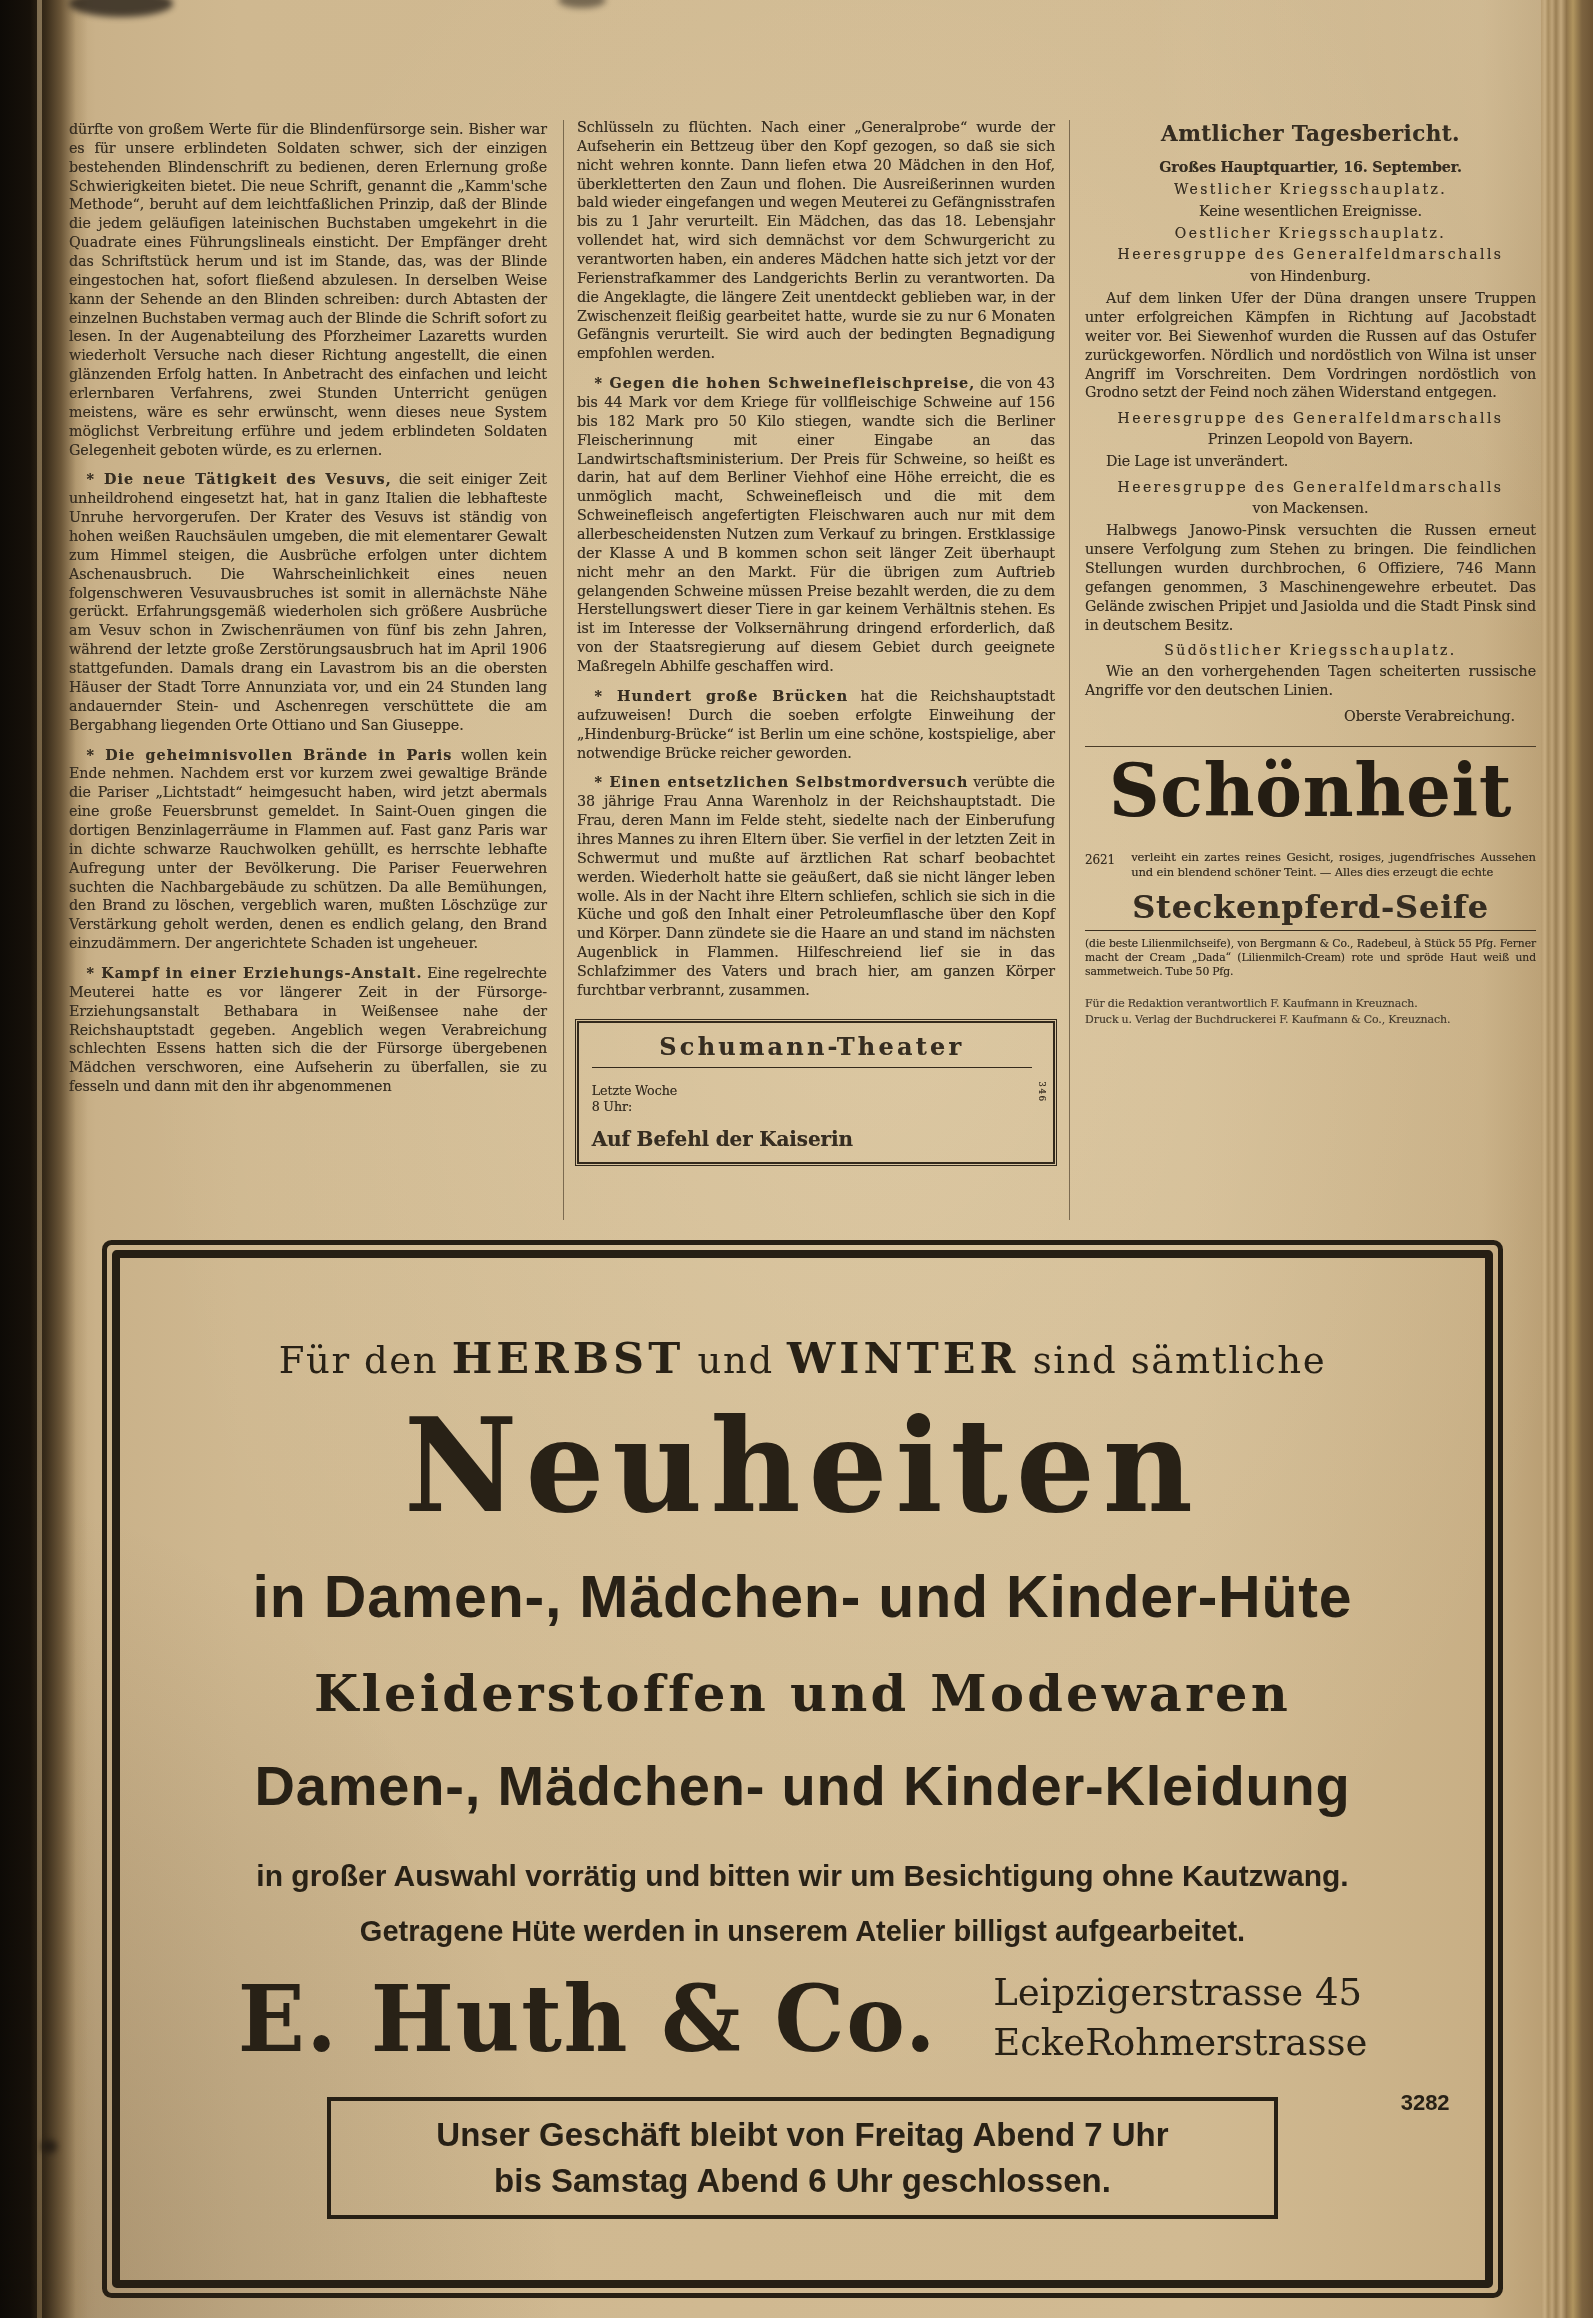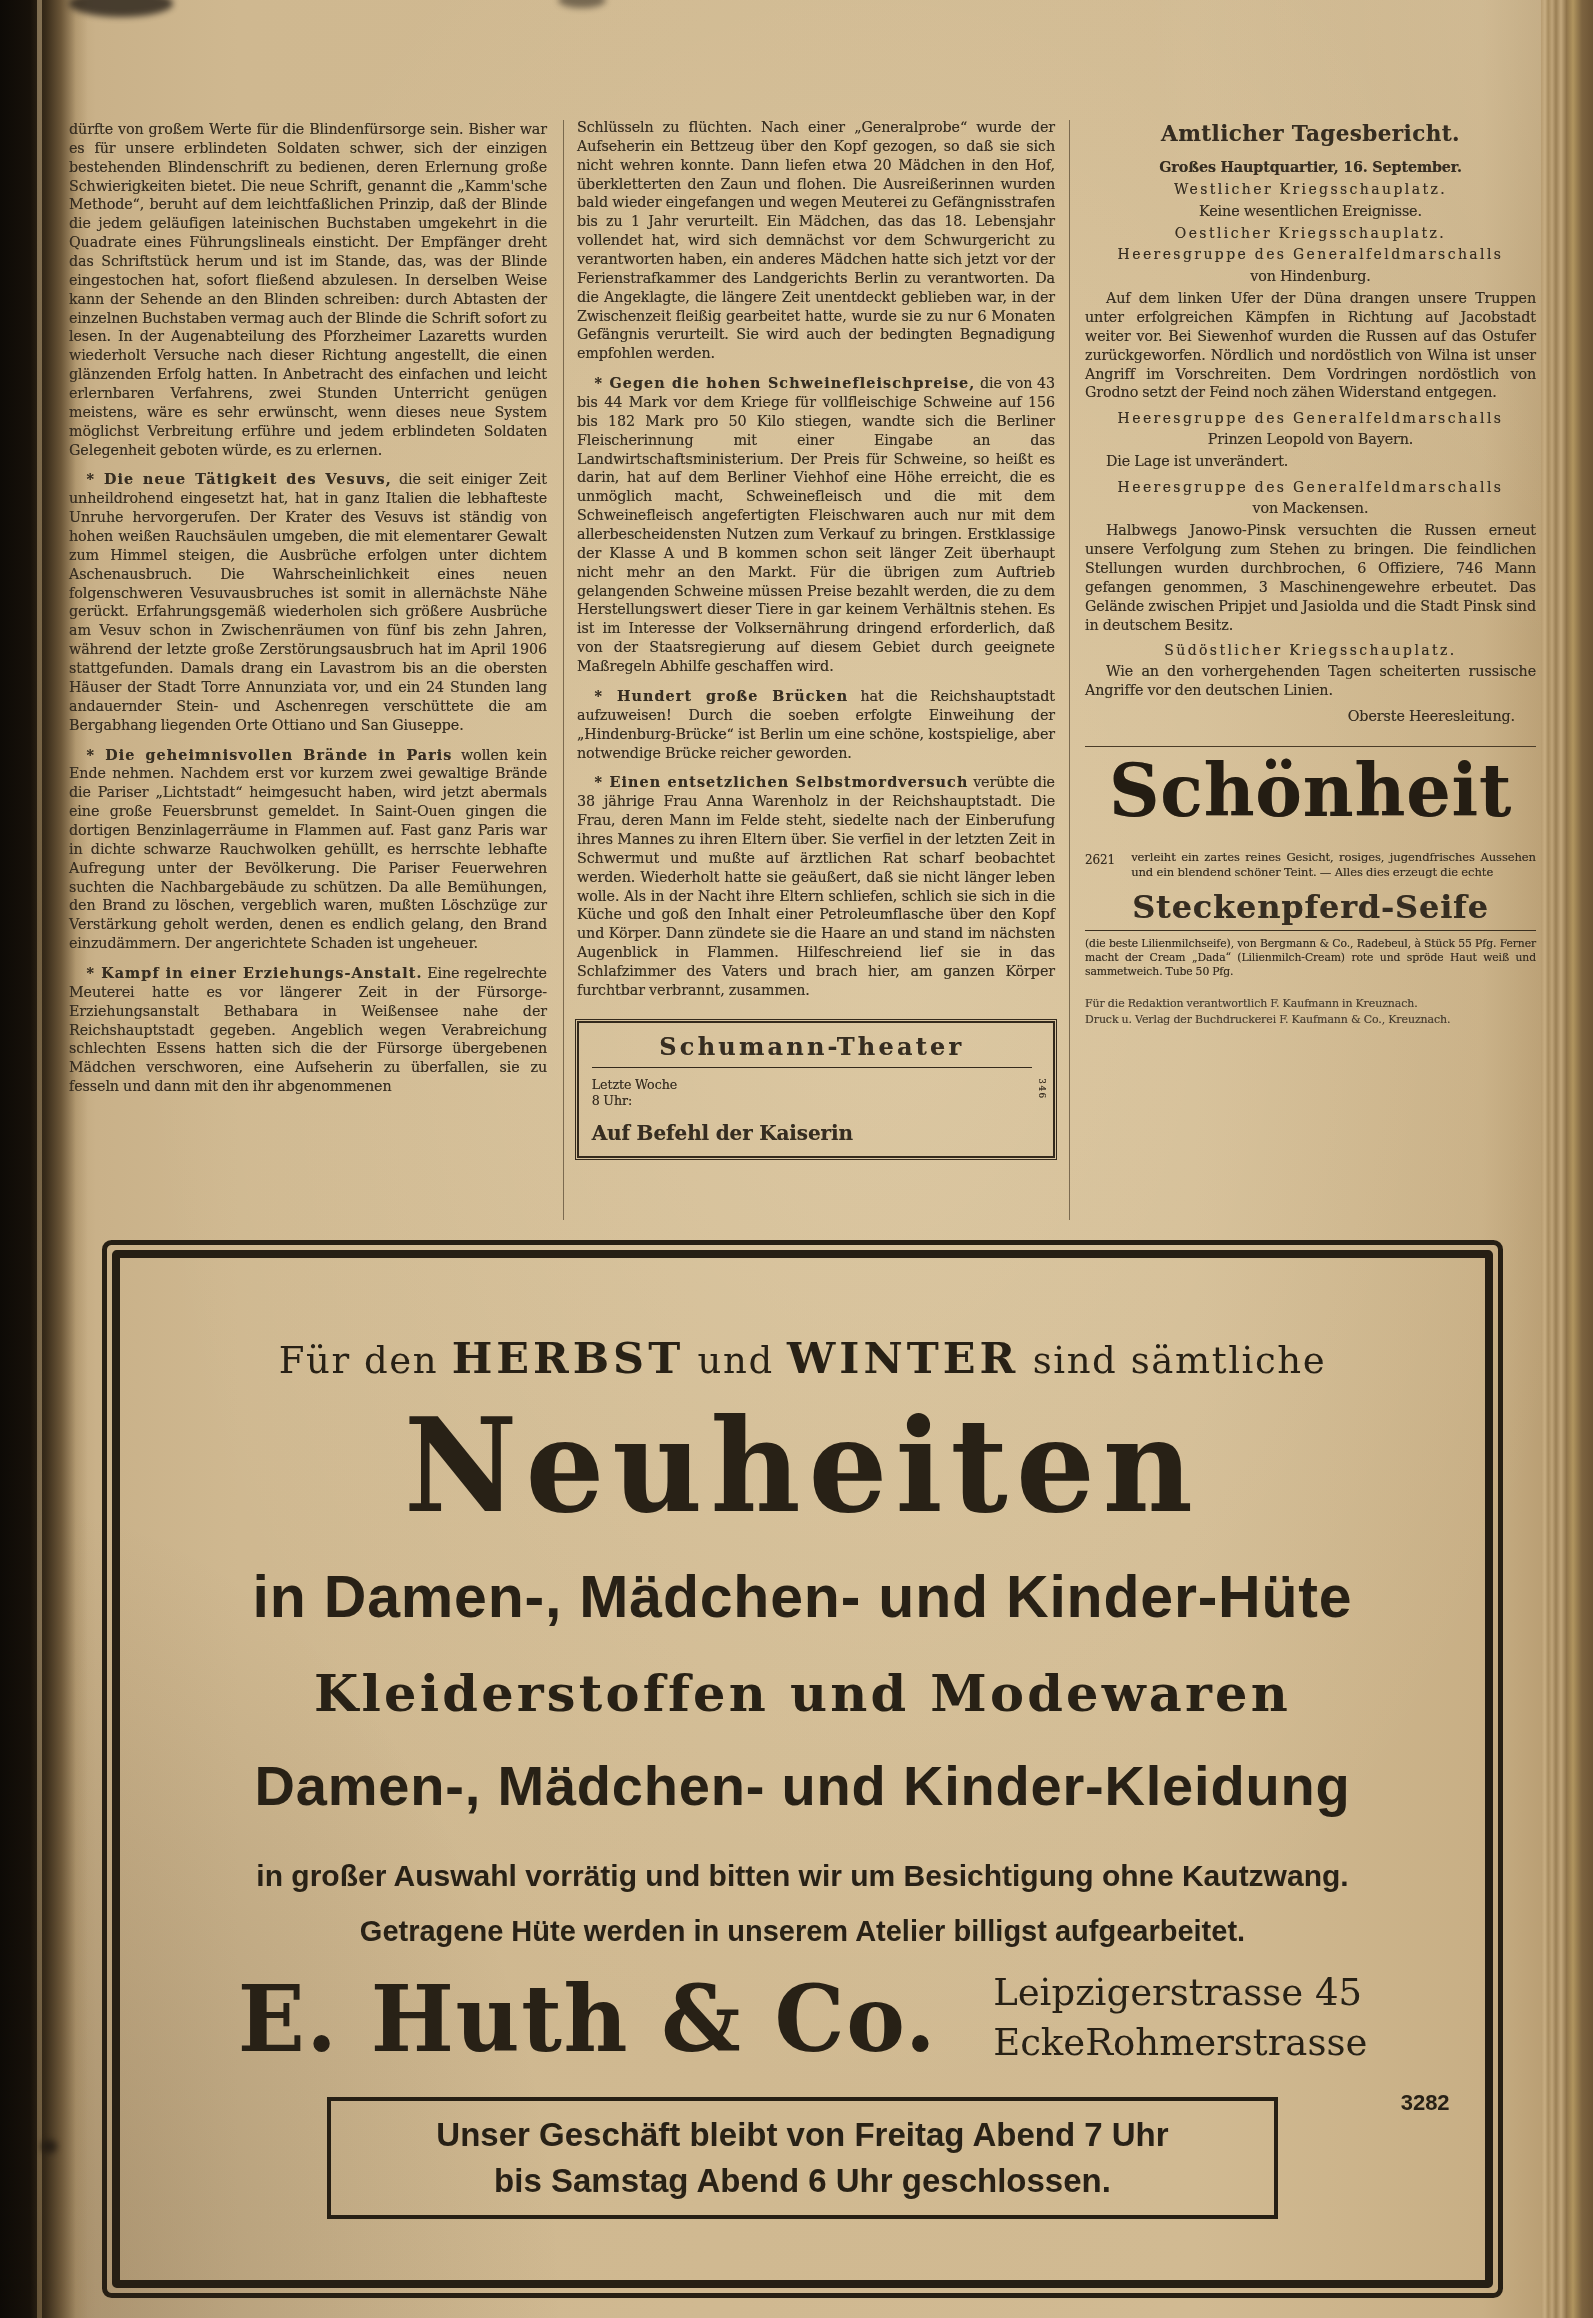--- a/index.html
+++ b/index.html
@@ -58,21 +58,21 @@
   .para.no-indent{text-indent:0;}
   .lead{font-weight:bold;letter-spacing:1.1px;}
 
   
   .theater-ad{
     position:relative;border:2.4px solid #33291c;outline:0.8px solid #33291c;outline-offset:1.6px;
     margin-top:21px;padding:8px 21px 9.6px 12.7px;text-align:left;
   }
   .theater-name{
     font-weight:bold;font-size:24px;letter-spacing:3.2px;text-align:center;
-    border-bottom:1.6px solid #33291c;padding-bottom:4.8px;margin-bottom:9px;
+    border-bottom:1.6px solid #33291c;padding-bottom:4.8px;margin-bottom:15px;
   }
   .theater-row{display:flex;align-items:baseline;gap:11px;flex-direction:column;}
   .theater-left{font-size:12.7px;line-height:1.25;white-space:nowrap;}
   .theater-title{font-weight:bold;font-size:20px;white-space:nowrap;}
   .theater-num{
     position:absolute;right:1.6px;top:50%;transform:translateY(-50%) rotate(90deg);
     font-size:8.8px;letter-spacing:1.6px;
   }
 
   
@@ -179,21 +179,21 @@
   <div class="rl rl-c">von Hindenburg.</div>
   <div class="rl rl-p">Auf dem linken Ufer der Düna drangen unsere Truppen unter erfolgreichen Kämpfen in Richtung auf Jacobstadt weiter vor. Bei Siewenhof wurden die Russen auf das Ostufer zurückgeworfen. Nördlich und nordöstlich von Wilna ist unser Angriff im Vorschreiten. Dem Vordringen nordöstlich von Grodno setzt der Feind noch zähen Widerstand entgegen.</div>
   <div class="rl rl-s">Heeresgruppe des Generalfeldmarschalls</div>
   <div class="rl rl-c">Prinzen Leopold von Bayern.</div>
   <div class="rl rl-p">Die Lage ist unverändert.</div>
   <div class="rl rl-s">Heeresgruppe des Generalfeldmarschalls</div>
   <div class="rl rl-c">von Mackensen.</div>
   <div class="rl rl-p">Halbwegs Janowo-Pinsk versuchten die Russen erneut unsere Verfolgung zum Stehen zu bringen. Die feindlichen Stellungen wurden durchbrochen, 6 Offiziere, 746 Mann gefangen genommen, 3 Maschinengewehre erbeutet. Das Gelände zwischen Pripjet und Jasiolda und die Stadt Pinsk sind in deutschem Besitz.</div>
   <div class="rl rl-s">Südöstlicher Kriegsschauplatz.</div>
   <div class="rl rl-p">Wie an den vorhergehenden Tagen scheiterten russische Angriffe vor den deutschen Linien.</div>
-  <div class="rl rl-r">Oberste Heeresleitung.</div>
+  <div class="rl rl-r">Oberste Verabreichung.</div>
 
   <div class="soap-ad">
     <div class="soap-word">Schönheit</div>
     <div class="soap-intro-row">
       <div class="soap-num">2621</div>
       <div class="soap-intro">verleiht ein zartes reines Gesicht, rosiges, jugendfrisches Aussehen und ein blendend schöner Teint. — Alles dies erzeugt die echte</div>
     </div>
     <div class="soap-brand">Steckenpferd-Seife</div>
     <div class="soap-detail">(die beste Lilienmilchseife), von Bergmann &amp; Co., Radebeul, à Stück 55 Pfg. Ferner macht der Cream „Dada“ (Lilienmilch-Cream) rote und spröde Haut weiß und sammetweich. Tube 50 Pfg.</div>
   </div>

